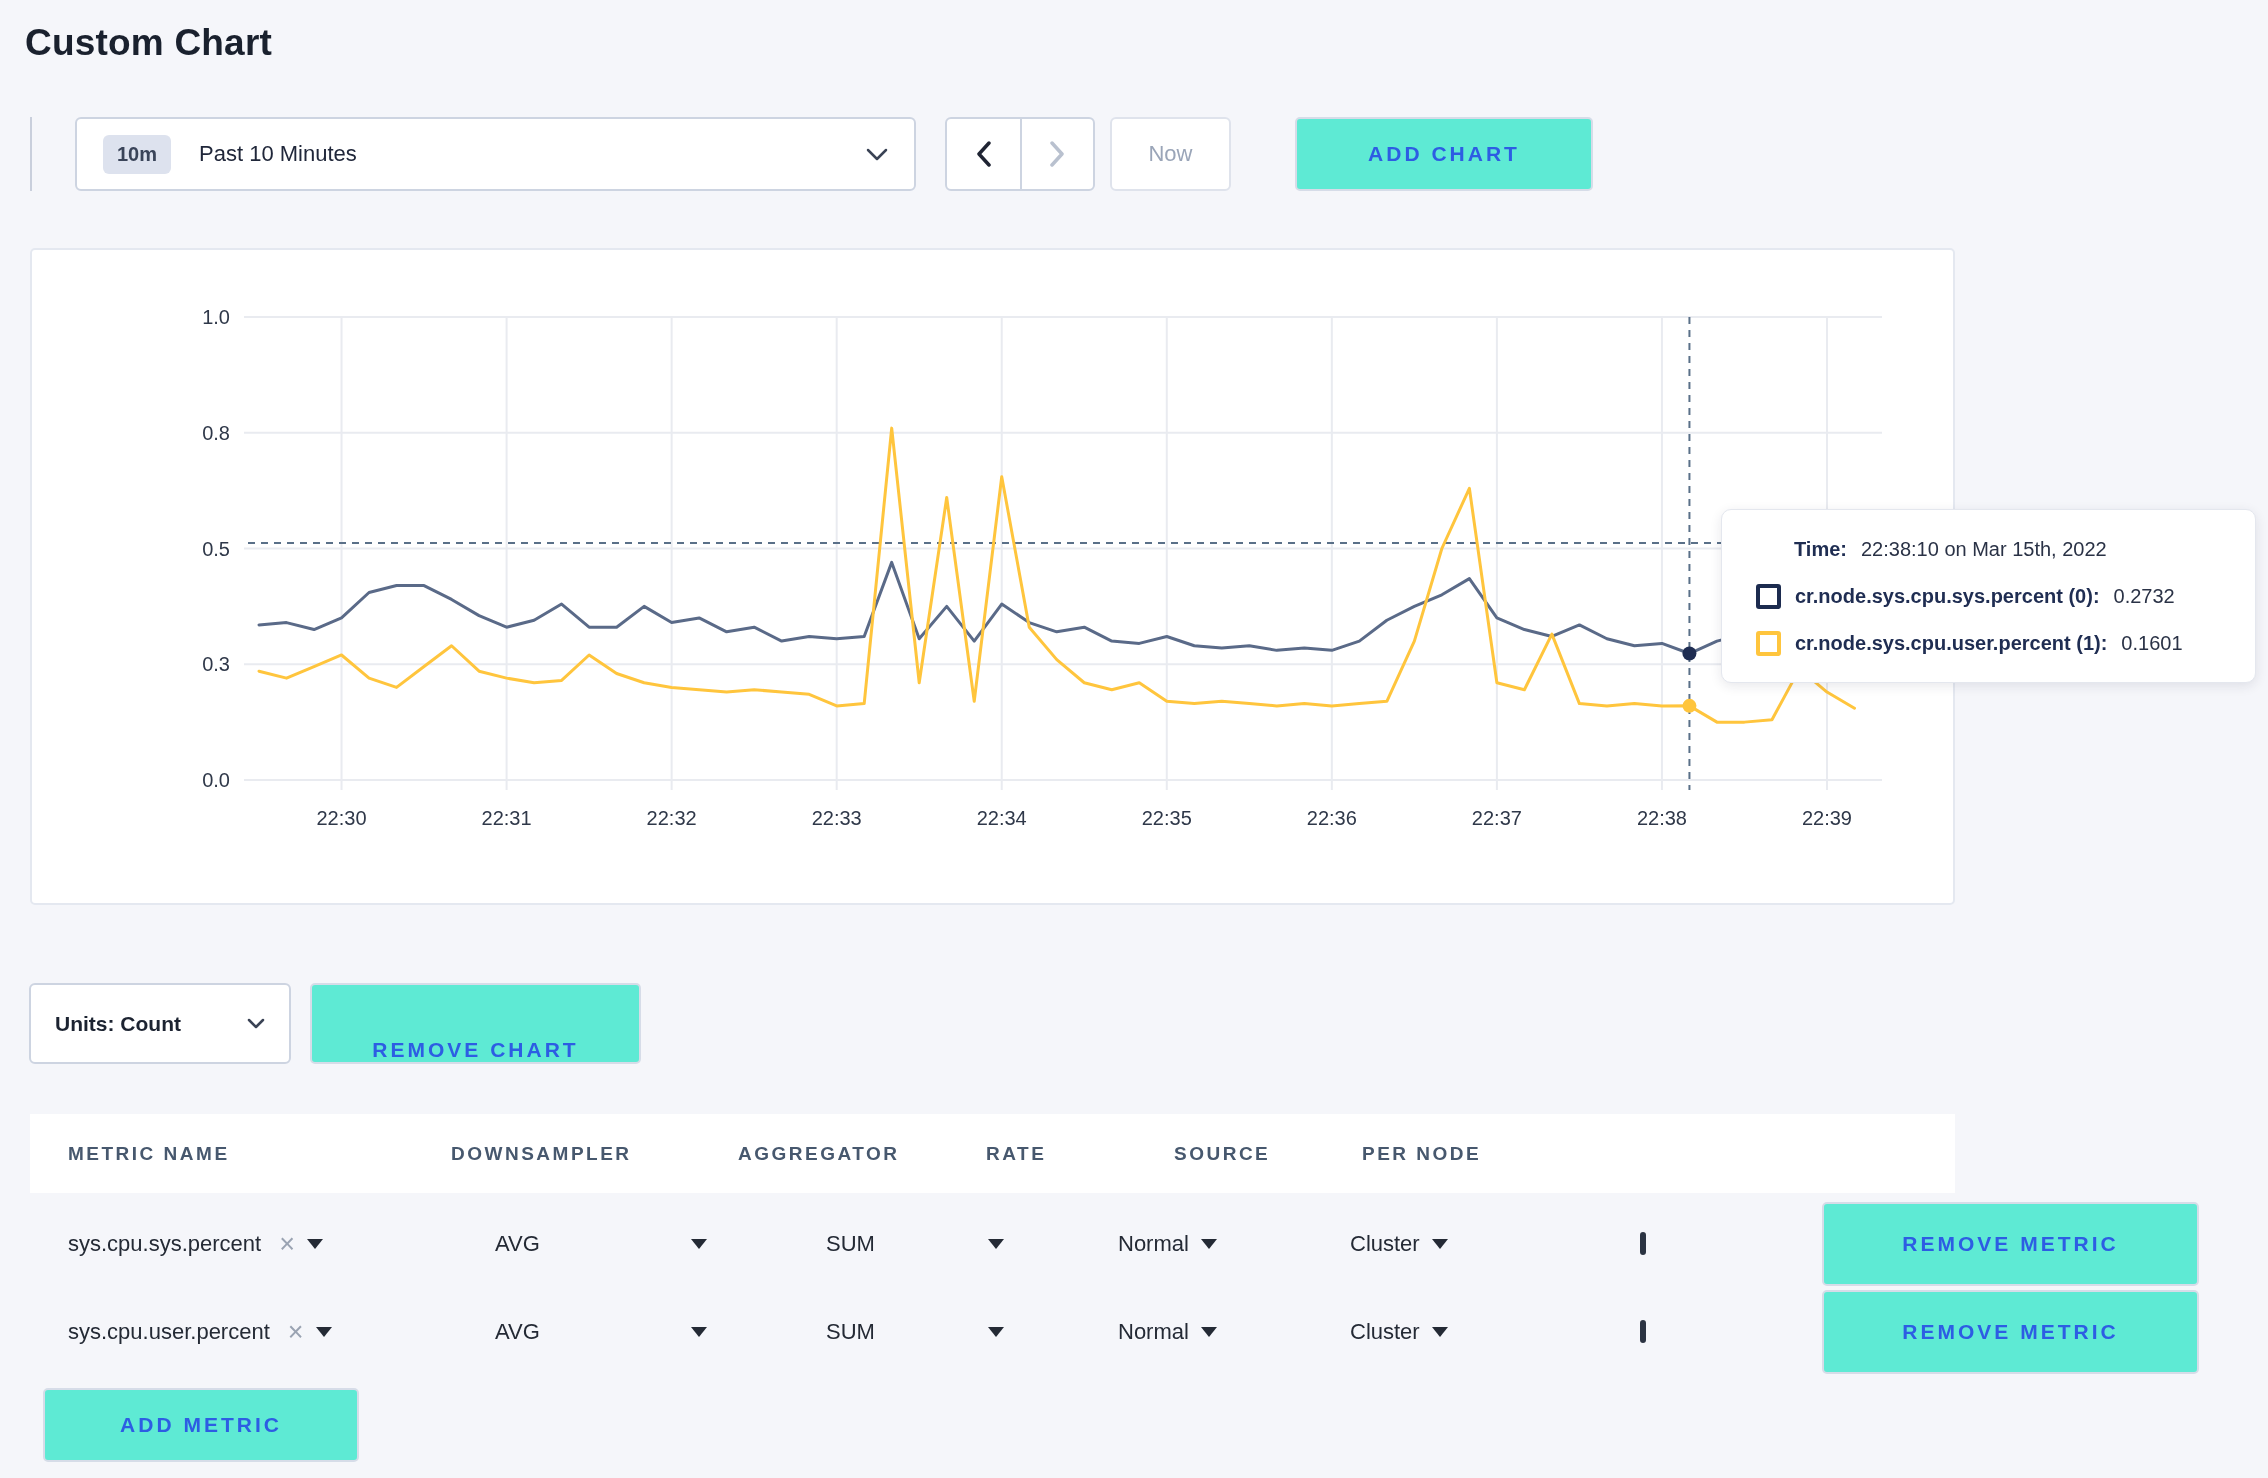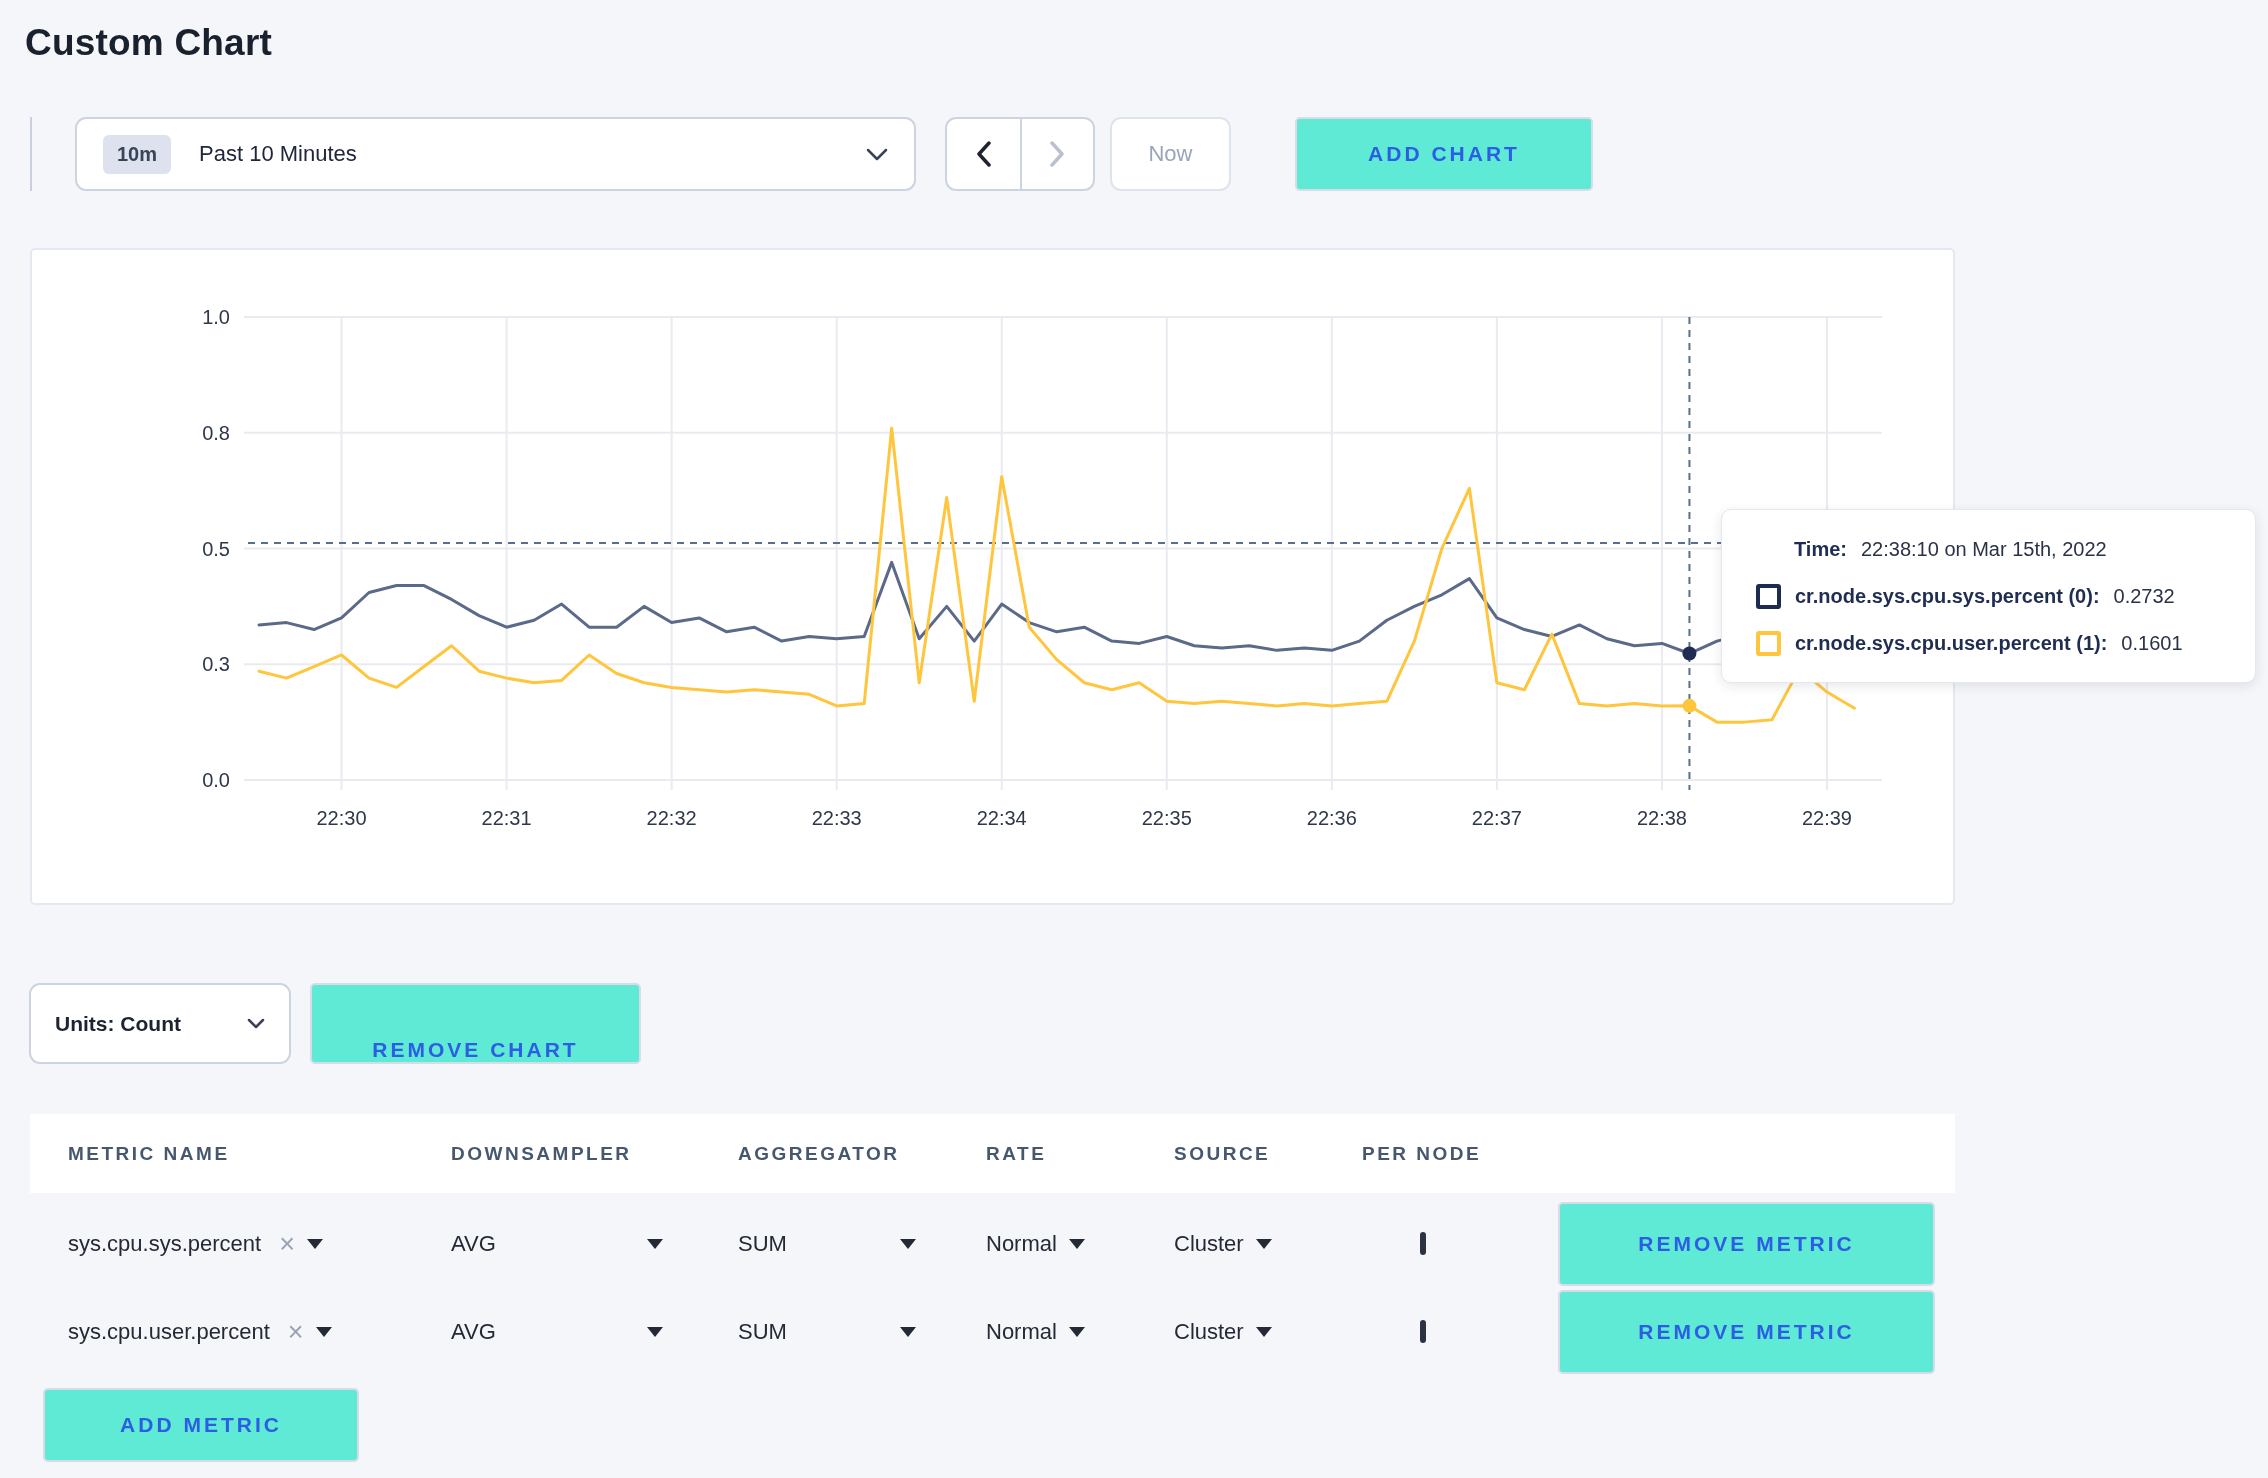--- a/index.html
+++ b/index.html
@@ -11,21 +11,21 @@
     position:relative;
   }
   .abs { position:absolute; }
 
   
   #page-title { left:25px; top:22px; font-size:37px; font-weight:bold; color:#1a212e; letter-spacing:.2px; }
 
   
   #toolbar-rule { left:30px; top:117px; width:2px; height:74px; background:#c9cfdc; }
   .ctl {
-    background:#fff; border:2px solid #cdd4e1; border-radius:11px;
+    background:#fff; border:2px solid #cdd4e1; border-radius:6px;
     display:flex; align-items:center; height:74px; cursor:pointer;
   }
   #time-select { left:75px; top:117px; width:841px; padding:0 26px; }
   #time-badge {
     background:#dde2ee; color:#3a4459; font-weight:bold; font-size:20px;
     border-radius:6px; padding:8px 14px; margin-right:28px;
   }
   #time-label { font-size:22px; color:#20273a; }
   #time-select .spacer { flex:1; }
 
@@ -64,21 +64,21 @@
   
   #units-select { left:29px; top:983px; width:262px; height:81px; padding:0 24px; justify-content:space-between; }
   #units-label { font-size:21px; font-weight:bold; color:#1c2331; }
   #remove-chart-btn { left:310px; top:983px; width:331px; height:81px;align-items:flex-end; }
 
   
   .tbl-grid { display:grid; grid-template-columns:383px 287px 248px 188px 188px 206px auto;
     align-items:center; padding-left:38px; }
   #table-header { left:30px; top:1114px; width:1925px; height:79px; background:#fff; }
   .th { font-size:19px; font-weight:bold; letter-spacing:2.5px; color:#47586e; }
-  .metric-row { left:30px; width:1925px; height:88px; }
+  .metric-row { left:30px; width:1925px; height:88px;gap:44px; }
   #metric-row-0 { top:1200px; }
   #metric-row-1 { top:1288px; }
   .cell-text { font-size:22px; color:#242a35; }
   .sel { display:flex; align-items:center; gap:12px; cursor:pointer; }
   .sel-wide { justify-content:space-between; }
   .sel-downsampler { width:212px; }
   .sel-aggregator { width:178px; }
   .caret { width:0; height:0; border-left:8px solid transparent; border-right:8px solid transparent;
     border-top:10px solid #242a35; flex:none; }
   .clear-x { font-size:27px; color:#9aa3b2; line-height:1; margin-left:6px; cursor:pointer; }

